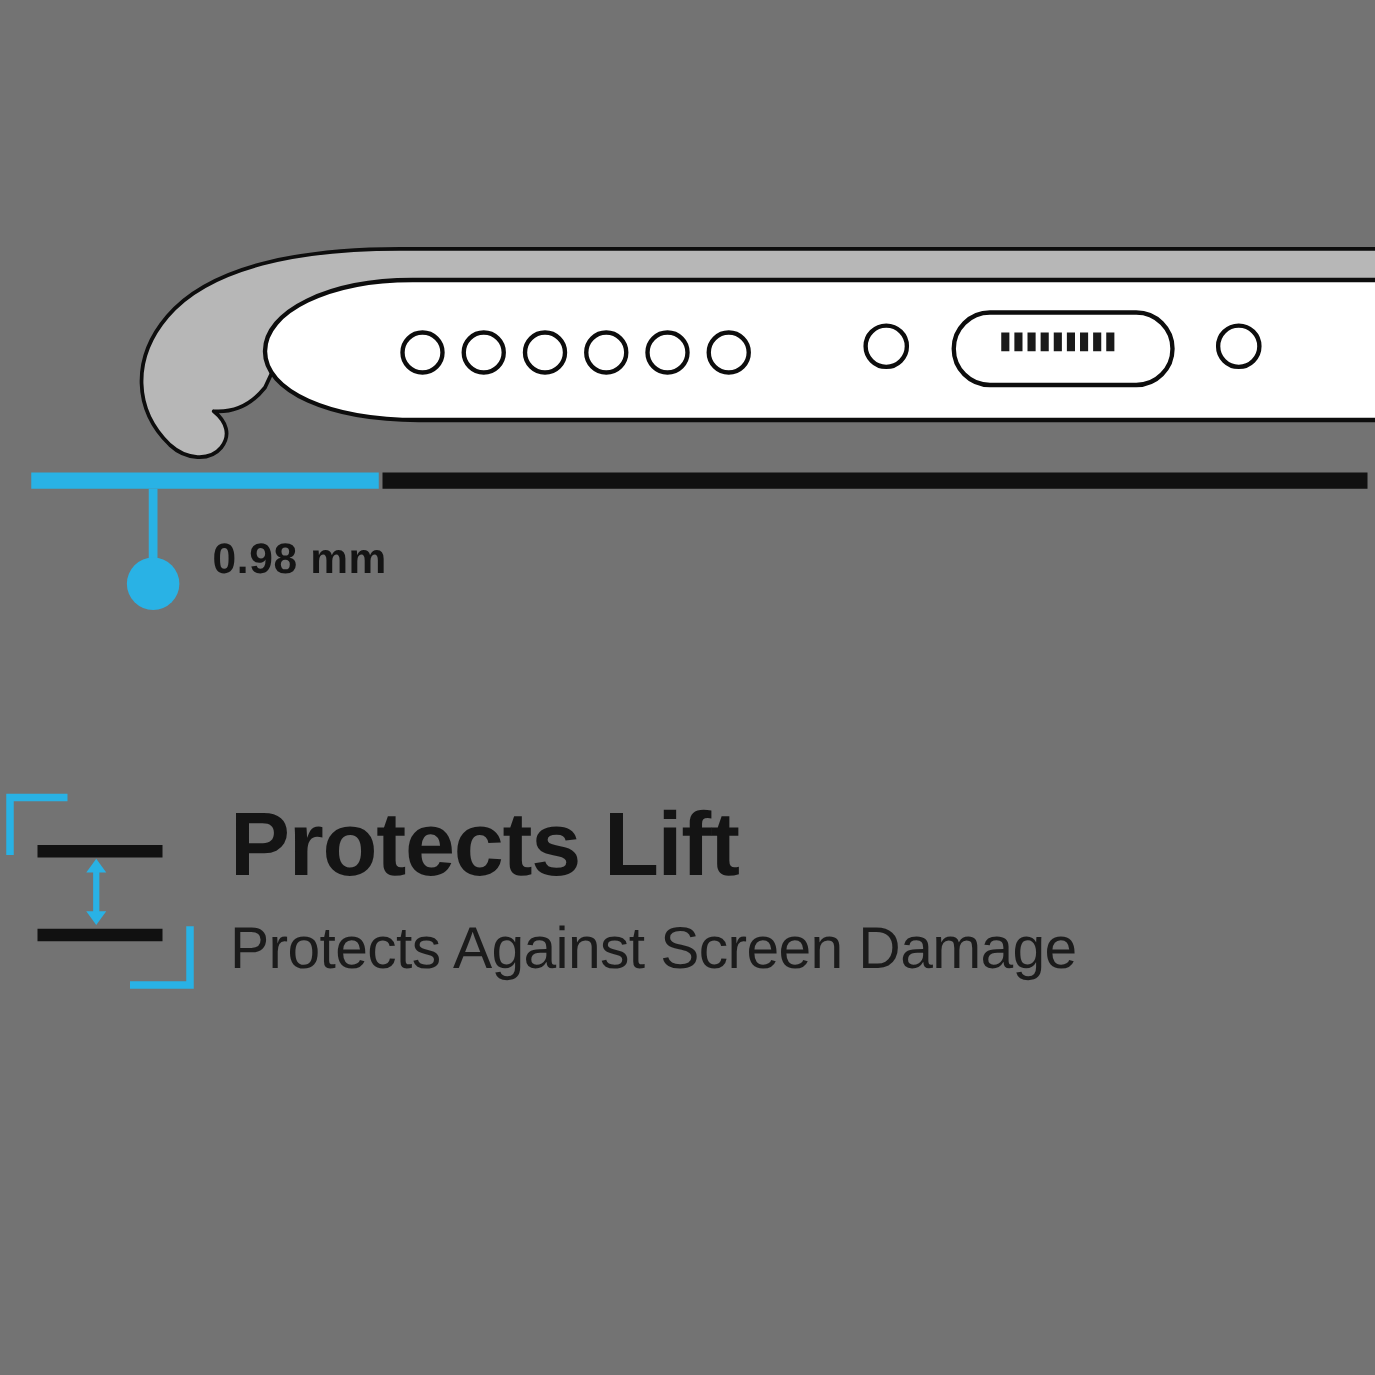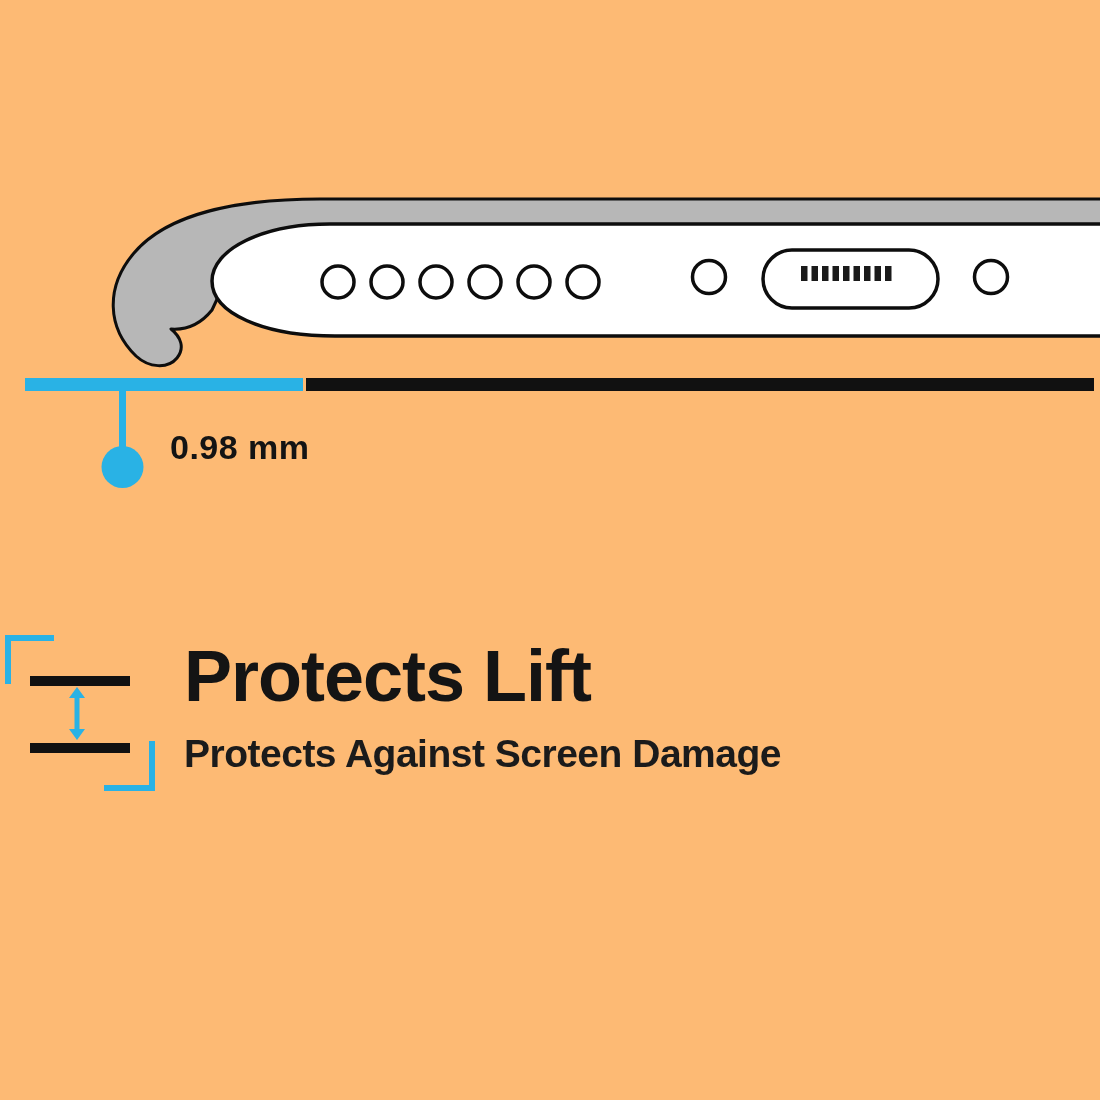--- a/index.html
+++ b/index.html
@@ -1,20 +1,20 @@
 <!DOCTYPE html>
 <html><head>
 <meta charset="utf-8">
 <style>
   html, body { margin: 0; padding: 0; background: #ffffff; }
   .canvas {
     position: relative;
     width: 1100px;
     height: 1100px;
-    background: #fdba74;
+    background: #737373;
     overflow: hidden;
     font-family: "Liberation Sans", sans-serif;
   }
   .illustration {
     position: absolute;
     left: 0; top: 0;
     width: 1100px; height: 520px;
     display: block;
   }
   .measure-label {
@@ -38,22 +38,22 @@
   }
   .feature-title {
     font-size: 72px;
     font-weight: bold;
     color: #141414;
     letter-spacing: -1px;
     line-height: 1.0;
   }
   .feature-subtitle {
     margin-top: 22px;
-    font-size: 39px;
-    font-weight: bold;
+    font-size: 47px;
+    font-weight: normal;
     color: #1b1b1b;
     letter-spacing: -0.5px;
     line-height: 1.0;
   }
 </style>
 </head>
 <body>
 
 <div class="canvas">
 

